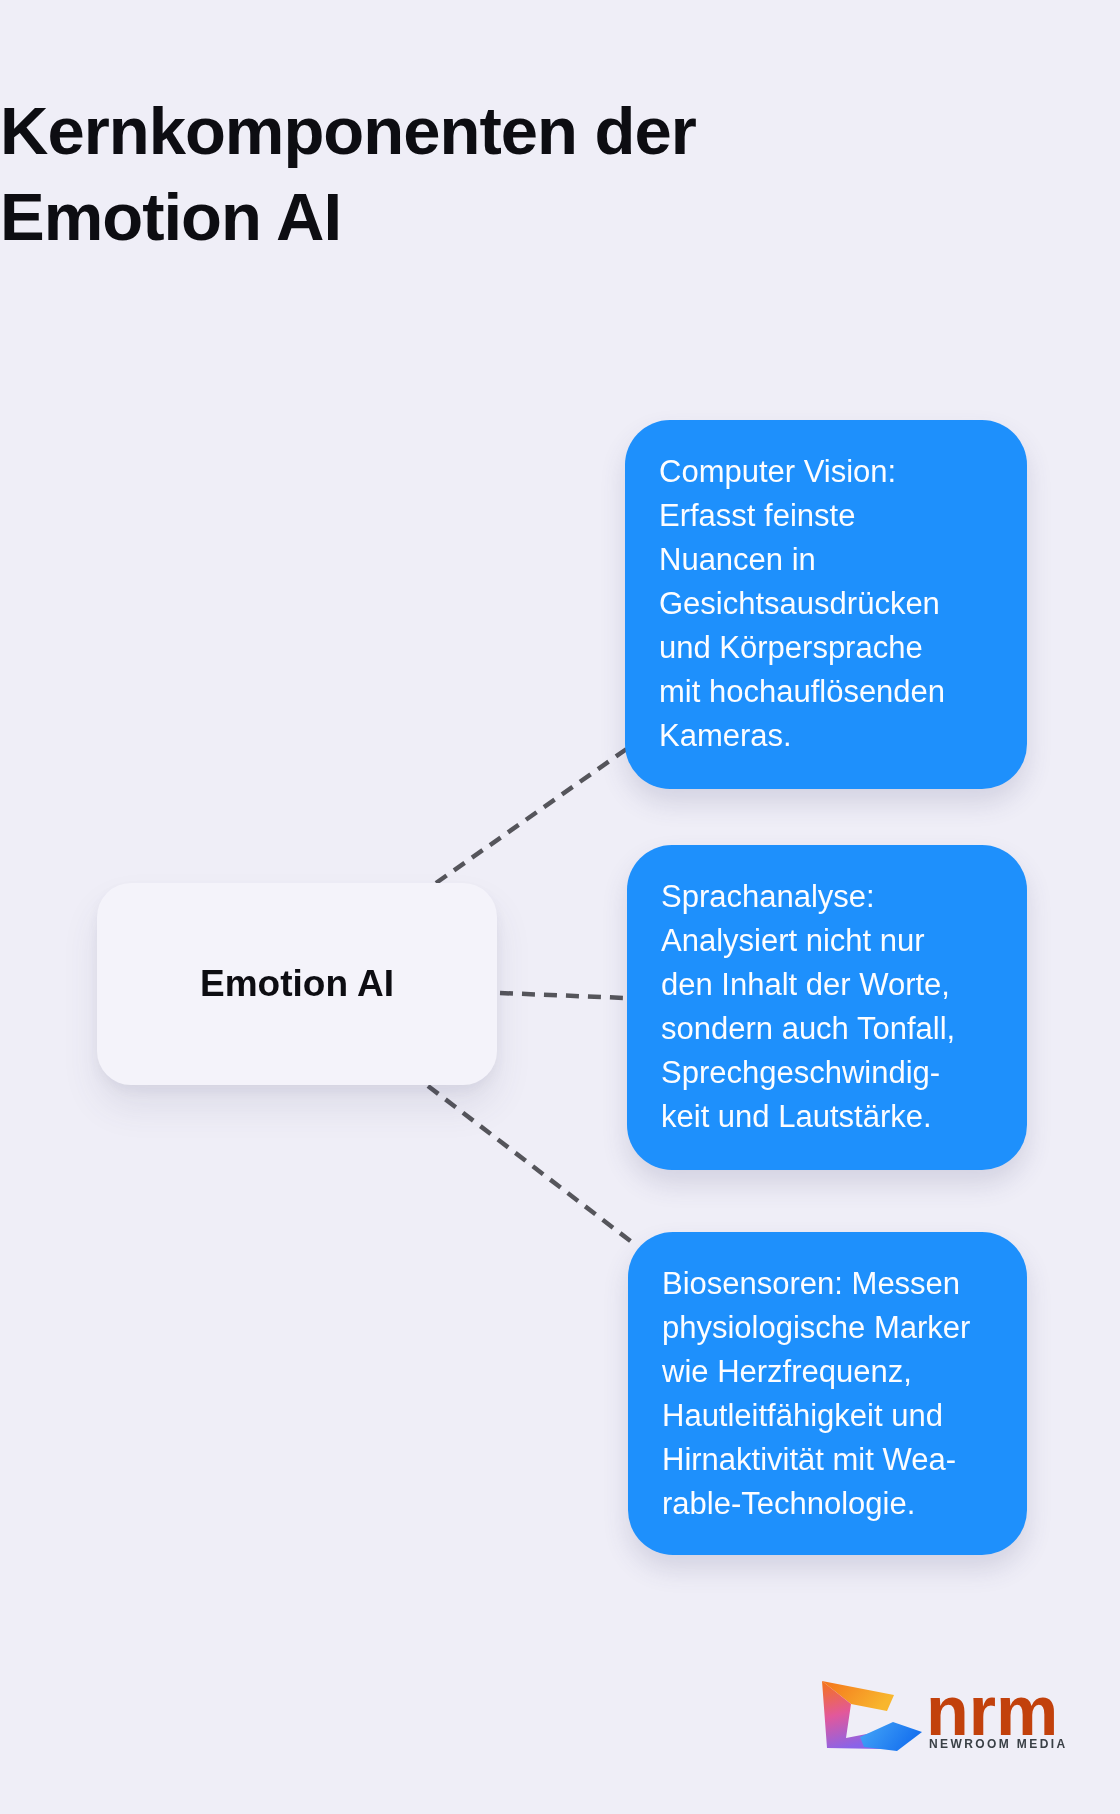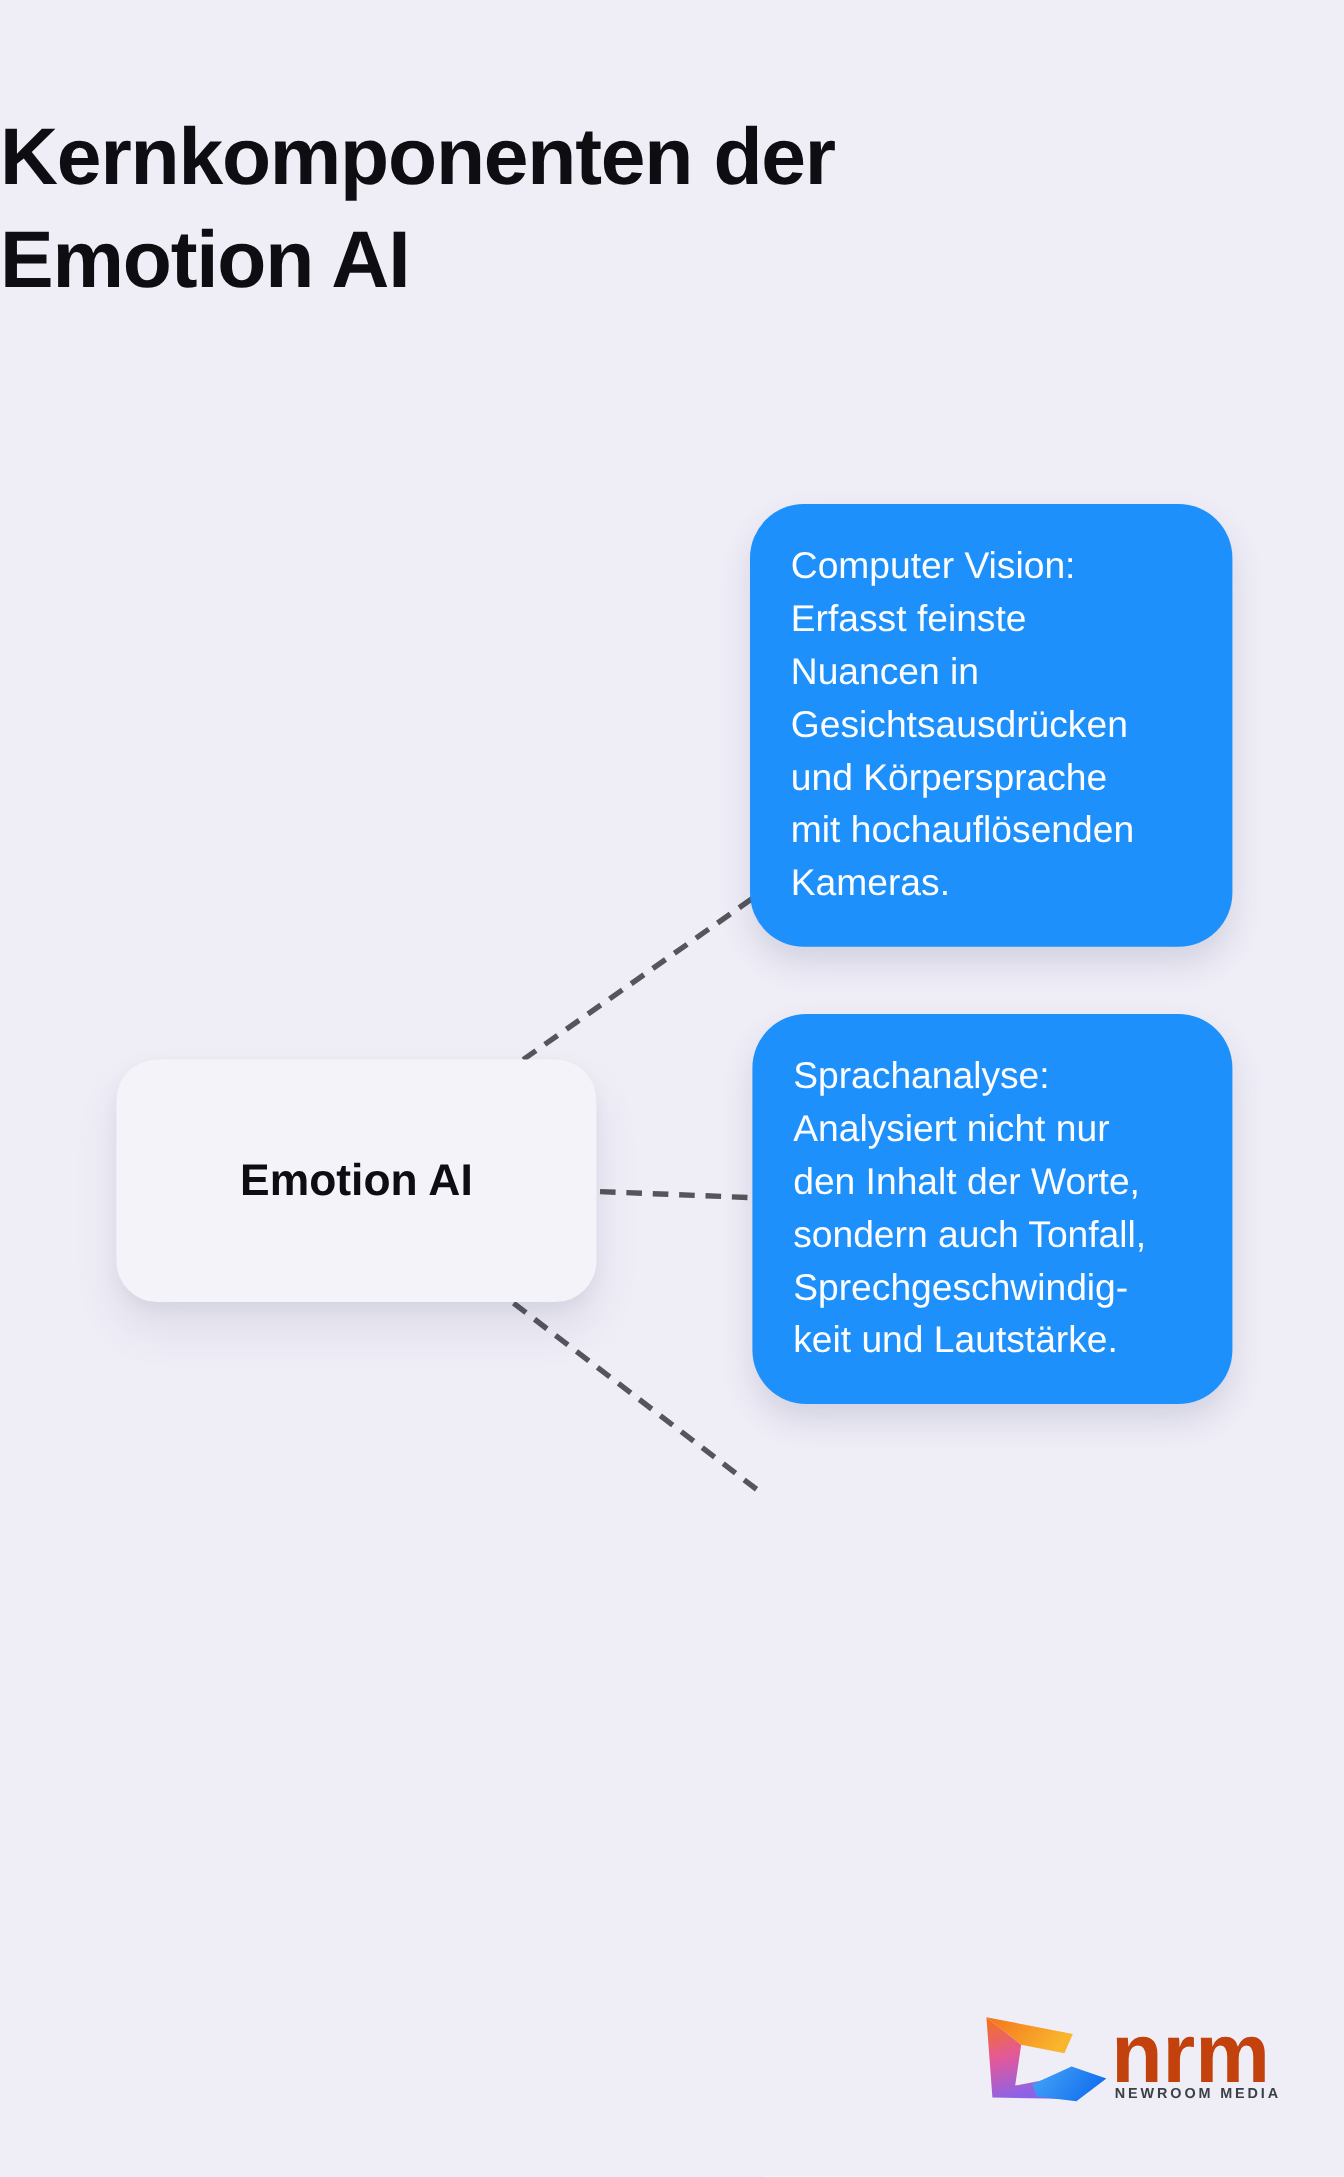--- a/index.html
+++ b/index.html
@@ -130,20 +130,26 @@
 mit hochauflösenden
 Kameras.</div>
 
   <div class="info-box box-2">Sprachanalyse:
 Analysiert nicht nur
 den Inhalt der Worte,
 sondern auch Tonfall,
 Sprechgeschwindig-
 keit und Lautstärke.</div>
 
+  <div class="info-box box-3">Biosensoren: Messen
+physiologische Marker
+wie Herzfrequenz,
+Hautleitfähigkeit und
+Hirnaktivität mit Wea-
+rable-Technologie.</div>
 
   <div class="brand">
     <svg class="brand-icon" viewBox="0 0 104 74" xmlns="http://www.w3.org/2000/svg">
       <defs>
         <linearGradient id="gradTop" x1="0" y1="0" x2="1" y2="0.35">
           <stop offset="0" stop-color="#F4731C"></stop>
           <stop offset="1" stop-color="#F8B62D"></stop>
         </linearGradient>
         <linearGradient id="gradLeft" x1="0.1" y1="0" x2="0.35" y2="1">
           <stop offset="0" stop-color="#F4731C"></stop>

